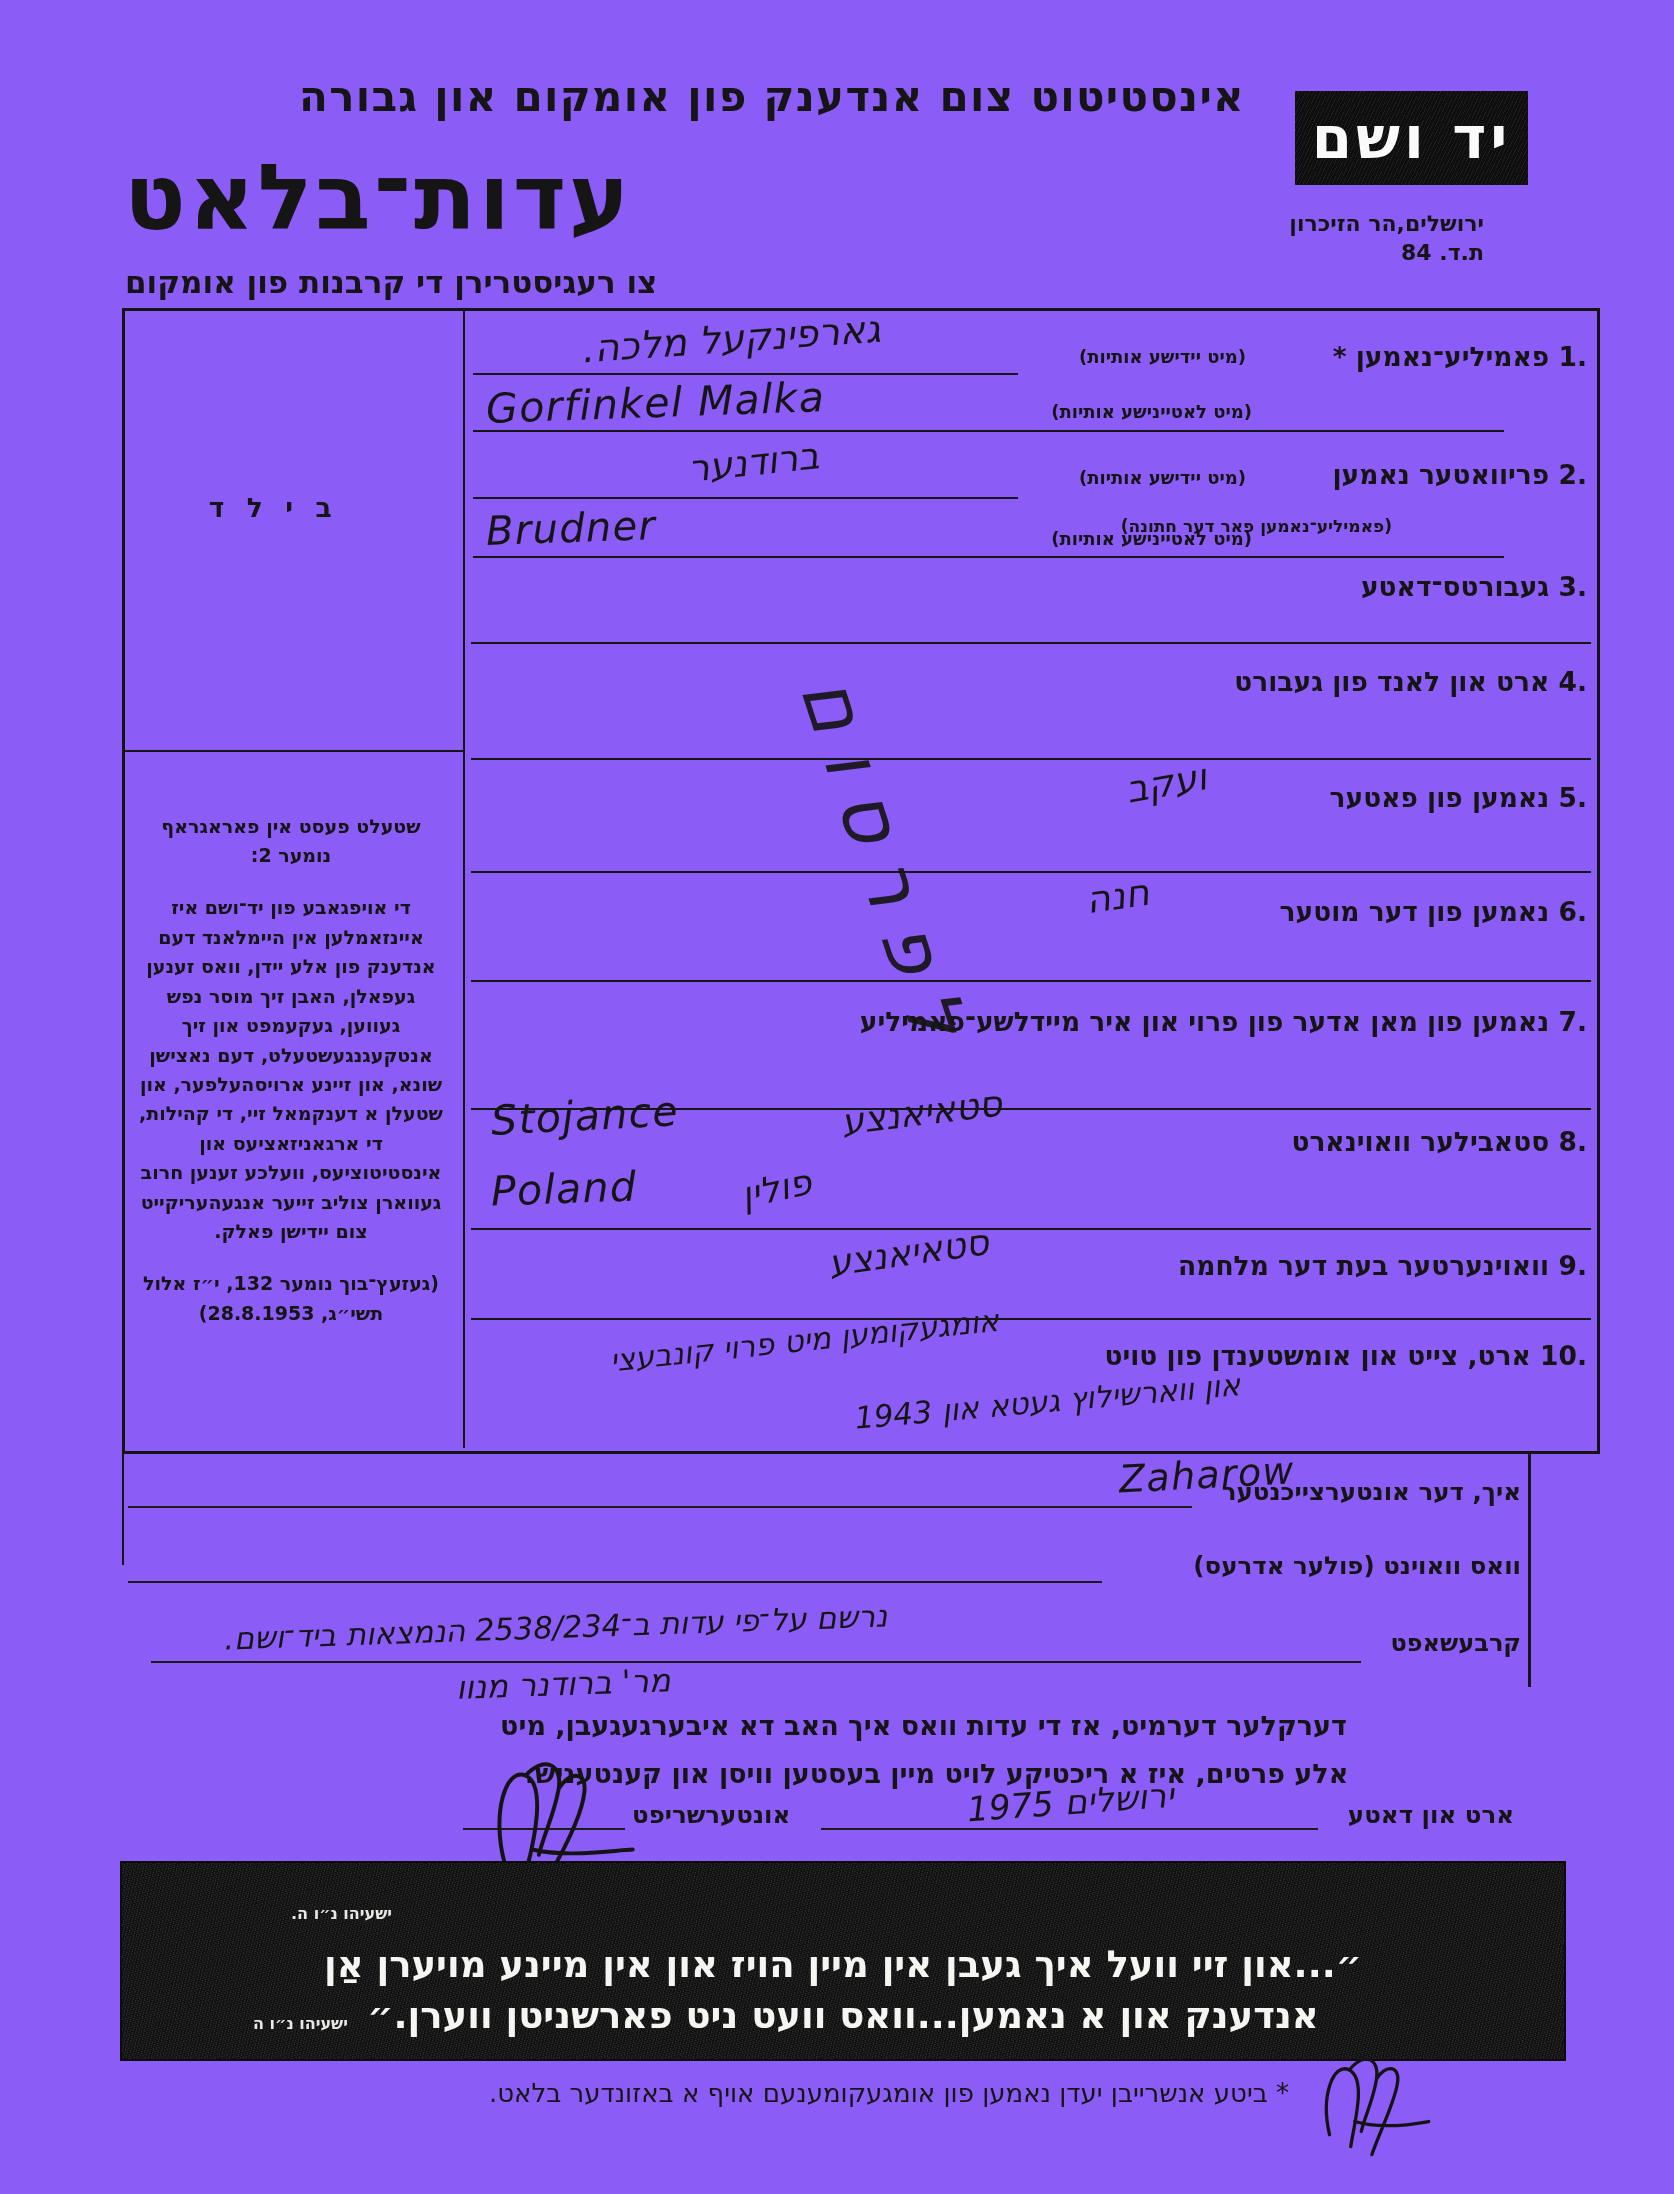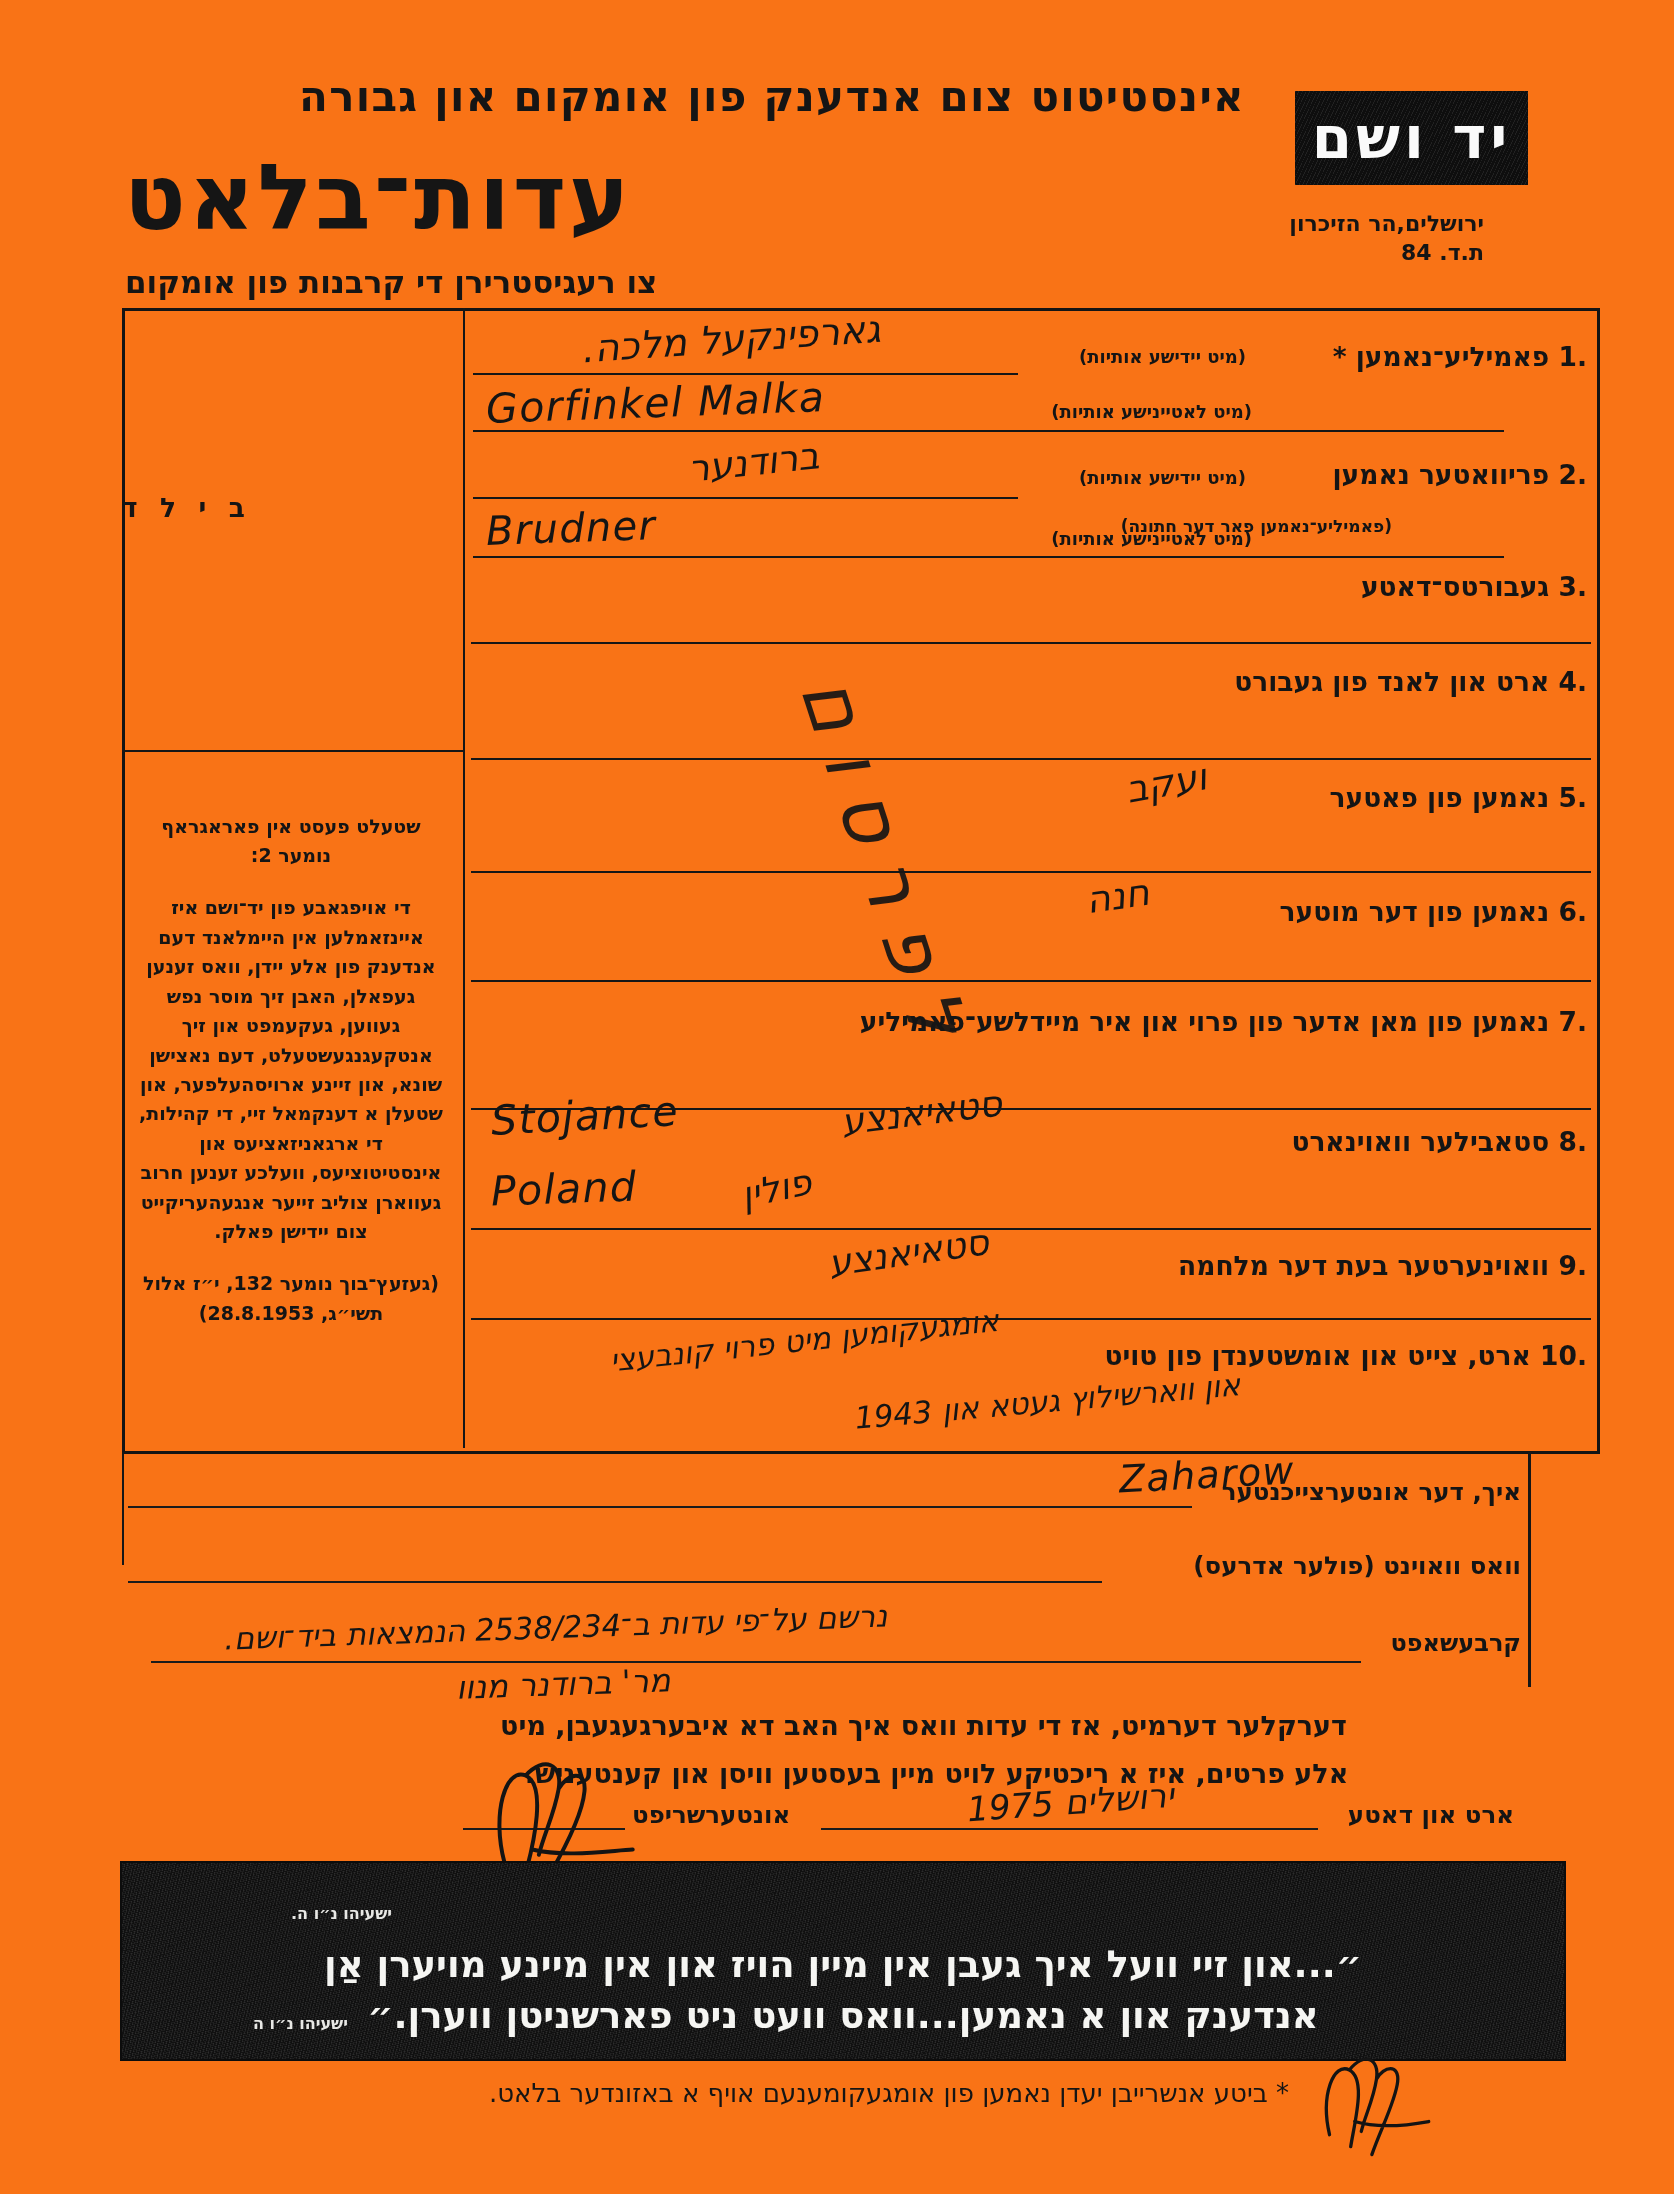--- a/index.html
+++ b/index.html
@@ -1,19 +1,19 @@
 <!DOCTYPE html>
 <html lang="yi" dir="rtl" style="font-size:10.6px"><head>
 <meta charset="utf-8">
 <style>
   html,body{margin:0;padding:0;background:#e8e8e4;}
   #page{
     position:relative;
     width:1675px;height:2194px;
-    background:#f97316;
+    background:#8b5cf6;
     font-family:"DejaVu Sans",sans-serif;
     color:#151515;
     overflow:hidden;
   }
   .abs{position:absolute;}
   .nowrap{white-space:nowrap;}
   
   .hdr1{font-size:42px;font-weight:bold;letter-spacing:1.3px;}
   .hdr-title{font-size:91px;font-weight:bold;letter-spacing:2.7px;}
   .hdr2{font-size:31px;font-weight:bold;}
@@ -56,21 +56,21 @@
        display:flex;align-items:center;justify-content:center;margin-left:44px;">
     <span style="color:#fafafa;font-size:58px;font-weight:bold;letter-spacing:4px;direction:rtl;">יד ושם</span>
   </div>
   <div class="abs nowrap" style="left:1187px;top:211px;width:298px;text-align:right;font-size:22px;font-weight:bold;direction:rtl;">ירושלים,הר הזיכרון</div>
   <div class="abs nowrap" style="left:1187px;top:240px;width:298px;text-align:right;font-size:22px;font-weight:bold;direction:rtl;">ת.ד. 84</div>
 
   <div class="abs" style="left:123px;top:308px;width:1472px;height:1140px;border:3.3px solid #141414;"></div>
   <div class="abs vline" style="left:464px;top:308px;height:1140px;"></div>
 
   <div class="abs" style="left:123px;top:750px;width:341px;border-bottom:2.7px solid #161616;"></div>
-  <div class="abs nowrap" style="left:123px;top:492px;width:303px;text-align:left;font-size:26.5px;font-weight:bold;letter-spacing:6.6px;direction:rtl;">ב י ל ד</div>
+  <div class="abs nowrap" style="left:123px;top:492px;width:303px;text-align:center;font-size:26.5px;font-weight:bold;letter-spacing:6.6px;direction:rtl;">ב י ל ד</div>
 
   <div class="abs law" style="left:136px;top:812px;width:312px;">
     <p>שטעלט פעסט אין פאראגראף נומער 2:</p>
     <p>די אויפגאבע פון יד־ושם איז איינזאמלען אין היימלאנד דעם אנדענק פון אלע יידן, וואס זענען געפאלן, האבן זיך מוסר נפש געווען, געקעמפט און זיך אנטקעגנגעשטעלט, דעם נאצישן שונא, און זיינע ארויסהעלפער, און שטעלן א דענקמאל זיי, די קהילות, די ארגאניזאציעס און אינסטיטוציעס, וועלכע זענען חרוב געווארן צוליב זייער אנגעהעריקייט צום יידישן פאלק.</p>
     <p style="margin-bottom:0;">(געזעץ־בוך נומער 132, י״ז אלול תשי״ג, 28.8.1953)</p>
   </div>
 
   <div class="abs lbl" style="right:87px;top:341px;">
     <span class="num">1.</span>
     <span>פאמיליע־נאמען *</span>

